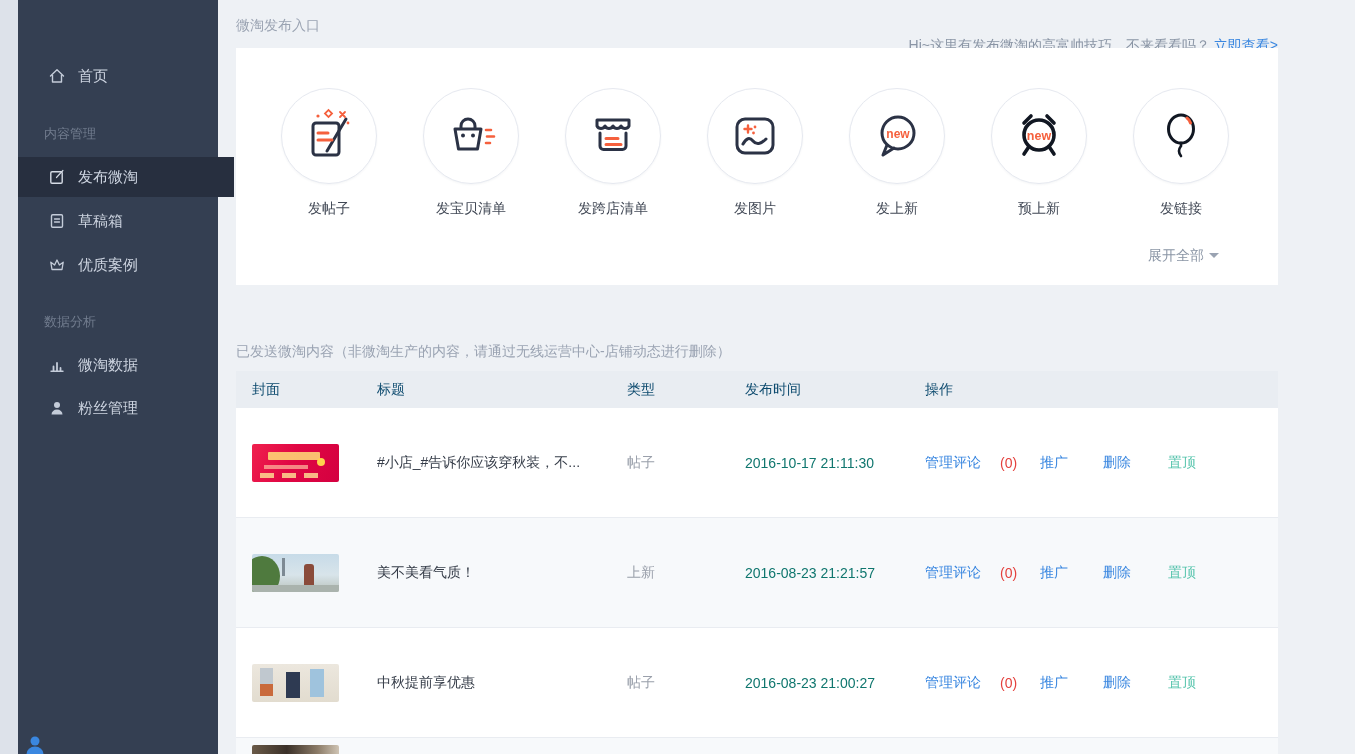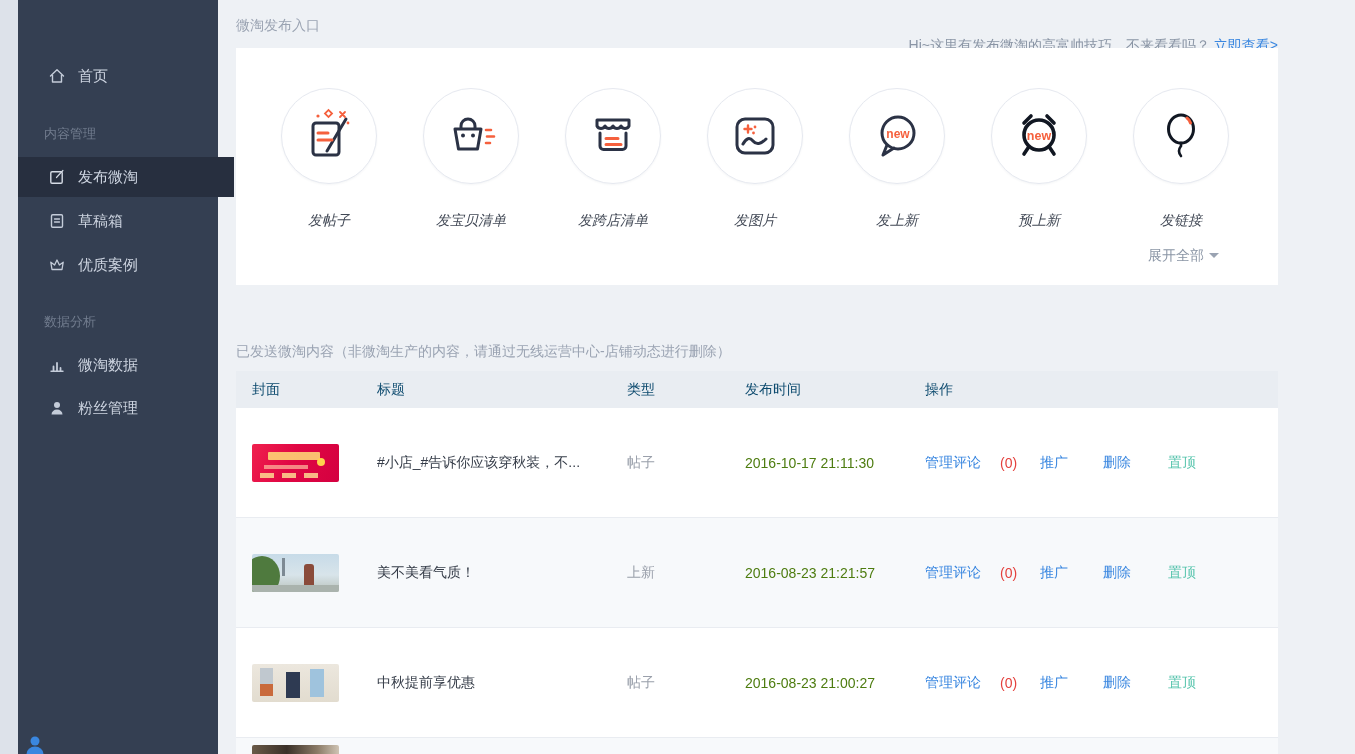--- a/index.html
+++ b/index.html
@@ -36,21 +36,21 @@
     background:#ffffff; padding-left:22px; padding-top:40px;
   }
   .entries-row { display:flex; }
   .entry { width:142px; display:flex; flex-direction:column; align-items:center; cursor:pointer; }
   .entry .circle {
     width:96px; height:96px; border-radius:50%;
     background:#fff; border:1px solid #e6e9f0;
     box-shadow:0 1px 2px rgba(60,70,90,0.05);
     display:flex; align-items:center; justify-content:center;
   }
-  .entry .elabel { margin-top:28px; font-size:14px; color:#414855;font-style:italic; }
+  .entry .elabel { margin-top:16px; font-size:14px; color:#414855; }
   .expand {
     position:absolute; right:59px; bottom:20px;
     font-size:14px; color:#8a95a5; cursor:pointer;
   }
   .caret-down {
     display:inline-block; width:0; height:0; margin-left:5px; vertical-align:2px;
     border-left:5px solid transparent; border-right:5px solid transparent;
     border-top:5px solid #9aa3b2;
   }
   
@@ -61,21 +61,21 @@
   .col-cover  { left:16px; }
   .col-title  { left:141px; }
   .col-type   { left:391px; }
   .col-time   { left:509px; }
   .col-ops    { left:689px; }
   .trow { position:relative; height:110px; background:#fff; border-bottom:1px solid #e9ecf1; }
   .trow.alt { background:#f7f9fb; }
   .trow span, .trow a { position:absolute; top:50%; transform:translateY(-50%); font-size:14px; }
   .cell-title { left:141px; color:#353c48; }
   .cell-type  { left:391px; color:#9aa0ab; }
-  .cell-time  { left:509px; color:#4d7c0f; }
+  .cell-time  { left:509px; color:#0f766e; }
   .op-link { color:#3a87e0; text-decoration:none; cursor:pointer; }
   .op-manage { left:689px; }
   .op-count  { left:764px; color:#e4413d; }
   .op-promote{ left:804px; }
   .op-delete { left:867px; }
   .op-pin    { left:932px; color:#54c3ab; }
   .thumb {
     position:absolute; left:16px; top:50%; transform:translateY(-50%);
     width:87px; height:38px; border-radius:2px; overflow:hidden; cursor:pointer;
   }

